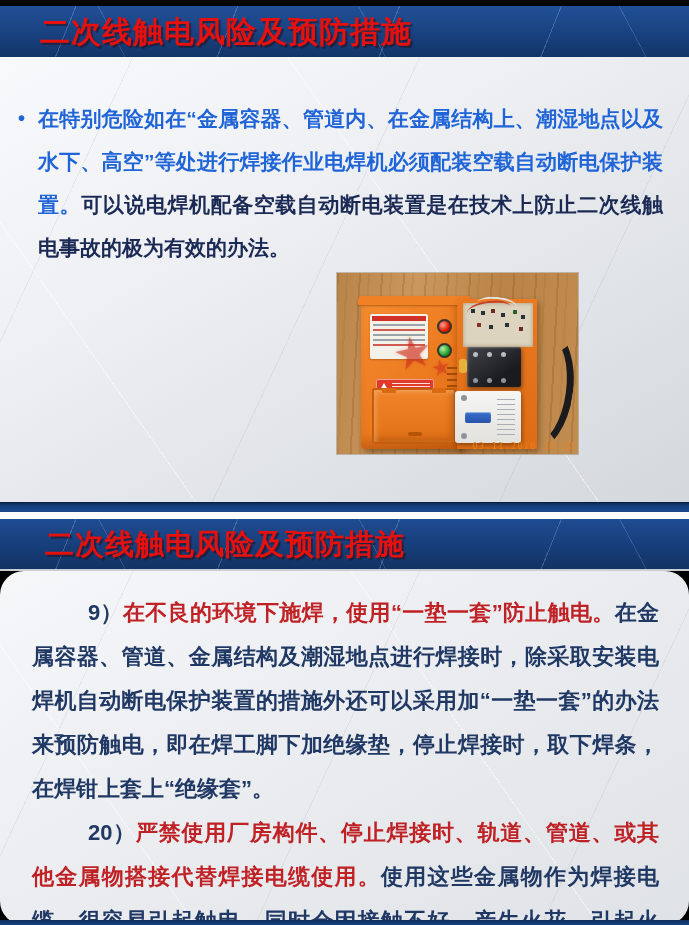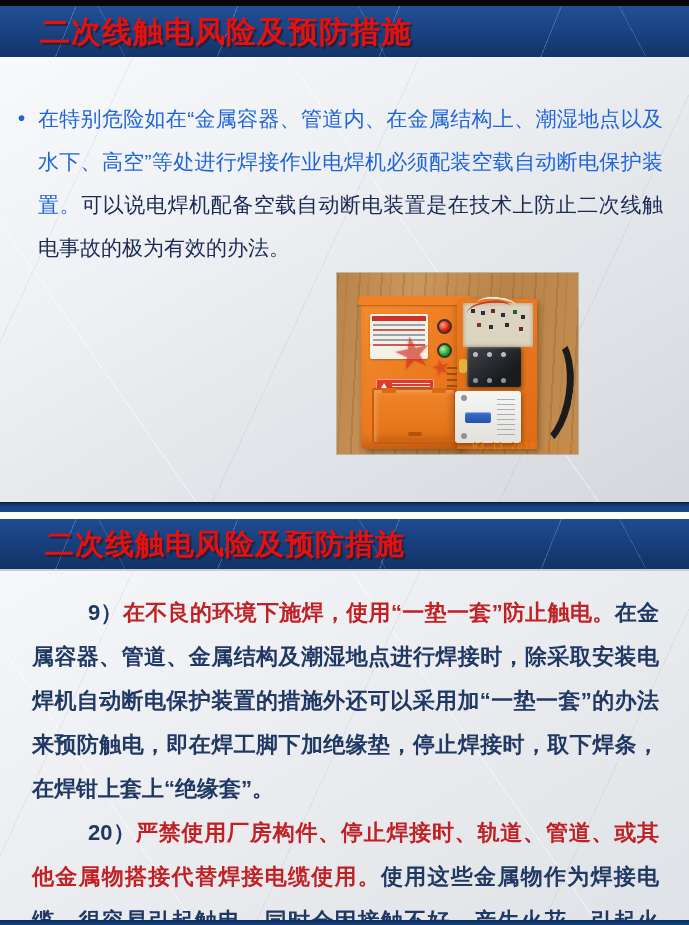--- a/index.html
+++ b/index.html
@@ -22,21 +22,21 @@
   .titlebar{position:relative;height:51px;overflow:hidden;
     background:linear-gradient(180deg,#215097 0%,#1a4484 45%,#123468 100%);}
   .title-text{position:relative;margin:0;padding-left:40px;line-height:52px;
     font-size:30px;font-weight:bold;color:#e6100d;letter-spacing:1px;
     text-shadow:2px 2px 1px rgba(45,0,0,.45);}
   .s1-content{position:relative;height:445px;overflow:hidden;
     background:linear-gradient(150deg,#f8f9fb 0%,#eef0f3 35%,#e0e3e7 70%,#d4d7dc 100%);}
   .bullet-row{position:relative;display:flex;padding:40px 26px 0 18px;}
   .bullet-glyph{width:20px;flex:0 0 20px;color:#2065d8;font-size:20px;font-weight:bold;
     line-height:43px;}
-  .s1-para{flex:1;margin:0;font-size:21px;font-weight:normal;line-height:43px;
+  .s1-para{flex:1;margin:0;font-size:21px;font-weight:bold;line-height:43px;
     text-align:justify;color:#1b2a55;}
   .seg-blue{color:#2065d8;}
   .seg-dark1{color:#1b2a55;}
   .s1-footbar{position:absolute;left:0;top:502px;width:689px;height:10px;
     background:linear-gradient(180deg,#0c2c5a 0%,#16417f 35%,#1b4a8e 100%);
     border-top:1px solid #0a2144;}
 
   
   .photo{position:absolute;left:337px;top:216px;width:241px;height:181px;overflow:hidden;
     background:linear-gradient(100deg,#b9844a 0%,#ca975c 30%,#ba8448 62%,#c28d51 100%);
@@ -106,21 +106,21 @@
   
   .slide-gap{position:absolute;left:0;top:512px;width:689px;height:7px;background:#ffffff;}
 
   
   .slide2{position:absolute;left:0;top:519px;width:689px;height:406px;overflow:hidden;}
   .titlebar.s2{height:50px;border-bottom:2px solid #c9ced6;
     background:linear-gradient(180deg,#1e4c92 0%,#183f7c 50%,#123263 100%);}
   .titlebar.s2 .title-text{padding-left:45px;line-height:50px;font-size:29px;}
   .s2-content{position:relative;height:354px;overflow:hidden;padding:20px 30px 0 32px;box-sizing:border-box;
     background:linear-gradient(150deg,#f6f7f9 0%,#ecEEf1 40%,#dfe2e6 100%);
-    background:linear-gradient(150deg,#f6f7f9 0%,#eceef1 40%,#dfe2e6 100%);}
+    background:linear-gradient(150deg,#f6f7f9 0%,#eceef1 40%,#dfe2e6 100%);border-radius:24px;}
   .s2-para{position:relative;margin:0;font-size:22px;font-weight:bold;line-height:44px;
     text-align:justify;color:#203864;text-indent:56px;}
   .seg-navy{color:#203864;}
   .seg-red{color:#bf2125;}
   .s2-bottomstrip{position:absolute;left:0;bottom:0;width:689px;height:5px;z-index:5;
     background:linear-gradient(180deg,#0d2e5e,#17427f);}
 </style>
 </head>
 <body>
 

